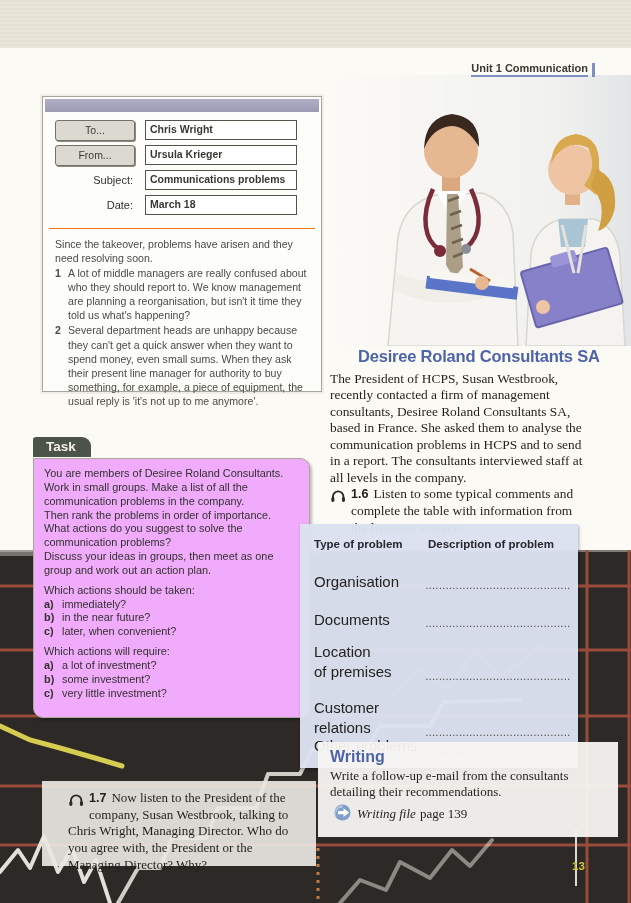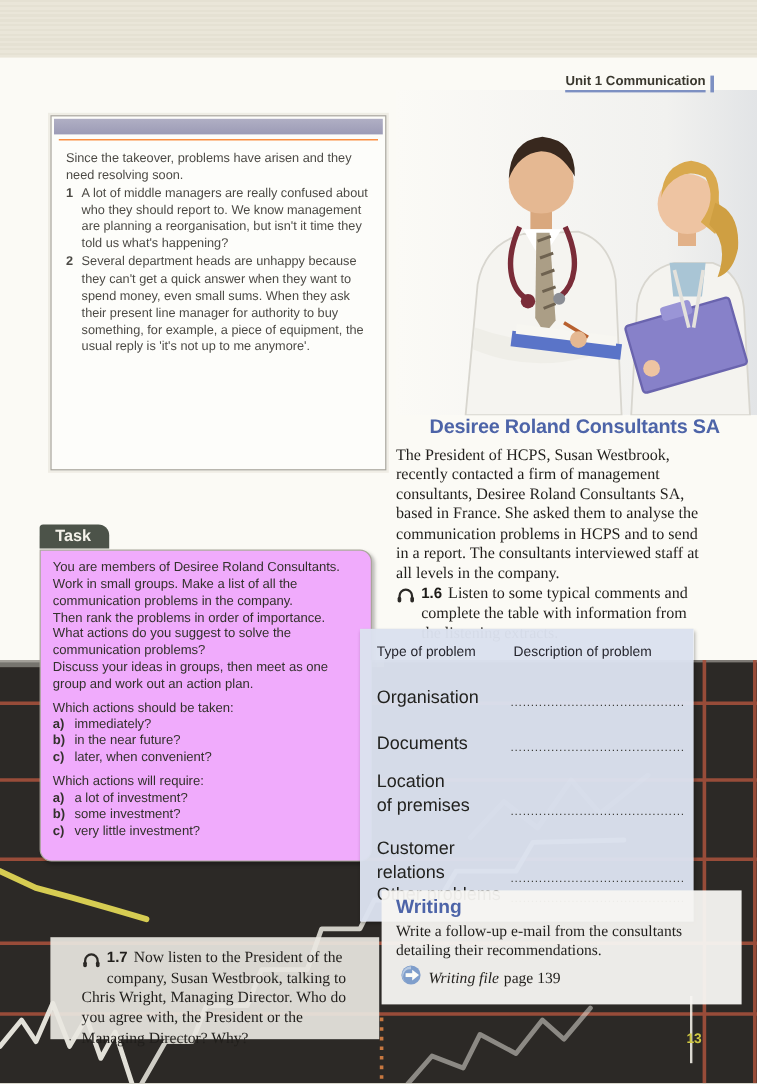--- a/index.html
+++ b/index.html
@@ -46,21 +46,21 @@
   .drc-body{position:absolute;left:330px;top:371px;width:254px;font-size:13.4px;line-height:1.23;}
   .listen{display:flex;align-items:flex-start;}
   .listen .hp{flex:none;margin:2px 5px 0 0;}
   .listen .num{font-weight:bold;font-family:"Liberation Sans",sans-serif;font-size:12.5px;
     margin-right:5px;color:#1d1b18;}
   .listen-16{position:absolute;left:330px;top:486px;width:258px;font-size:13.4px;line-height:1.25;}
   
   .ptable{position:absolute;left:300px;top:524px;width:278px;height:244px;z-index:2;
     background:rgba(219,225,238,.97);box-shadow:1px 2px 3px rgba(0,0,0,.3);}
   .pt-head{position:absolute;top:14px;left:14px;right:8px;display:flex;
-    font-size:11.5px;font-weight:normal;color:#26262e;}
+    font-size:11.5px;font-weight:bold;color:#26262e;}
   .pt-head .h1{width:114px;}
   .pt-row{position:absolute;left:14px;right:8px;display:flex;align-items:flex-end;}
   .pt-row .lab{width:114px;font-size:15px;color:#22221f;line-height:1.35;}
   .pt-row .dots{width:148px;overflow:hidden;white-space:nowrap;font-size:10px;
     letter-spacing:.6px;color:#3c3c38;margin-bottom:1px;}
   
   .dark-bg{position:absolute;left:0;top:550px;z-index:0;}
   .box-17{position:absolute;left:42px;top:781px;width:274px;height:85px;z-index:2;
     background:rgba(233,231,225,.92);padding:9px 26px;box-sizing:border-box;
     font-size:13px;line-height:1.28;}
@@ -156,20 +156,38 @@
     </g>
   </svg>
 
   <div class="unit-label">
     <span class="txt">Unit 1 Communication</span>
     <span class="bar"></span>
   </div>
 
   <div class="memo-form">
     <div class="memo-header"></div>
+    <div class="memo-fields">
+      <div class="f-row">
+        <span class="f-btn">To...</span>
+        <span class="f-inp">Chris Wright</span>
+      </div>
+      <div class="f-row">
+        <span class="f-btn">From...</span>
+        <span class="f-inp">Ursula Krieger</span>
+      </div>
+      <div class="f-row">
+        <span class="f-lab">Subject:</span>
+        <span class="f-inp">Communications problems</span>
+      </div>
+      <div class="f-row">
+        <span class="f-lab">Date:</span>
+        <span class="f-inp">March 18</span>
+      </div>
+    </div>
     <div class="memo-body">
       <div>Since the takeover, problems have arisen and they need resolving soon.</div>
       <div class="memo-item">
         <span class="n">1</span>
         <span>A lot of middle managers are really confused about who they should report to. We know management are planning a reorganisation, but isn't it time they told us what's happening?</span>
       </div>
       <div class="memo-item">
         <span class="n">2</span>
         <span>Several department heads are unhappy because they can't get a quick answer when they want to spend money, even small sums. When they ask their present line manager for authority to buy something, for example, a piece of equipment, the usual reply is 'it's not up to me anymore'.</span>
       </div>

